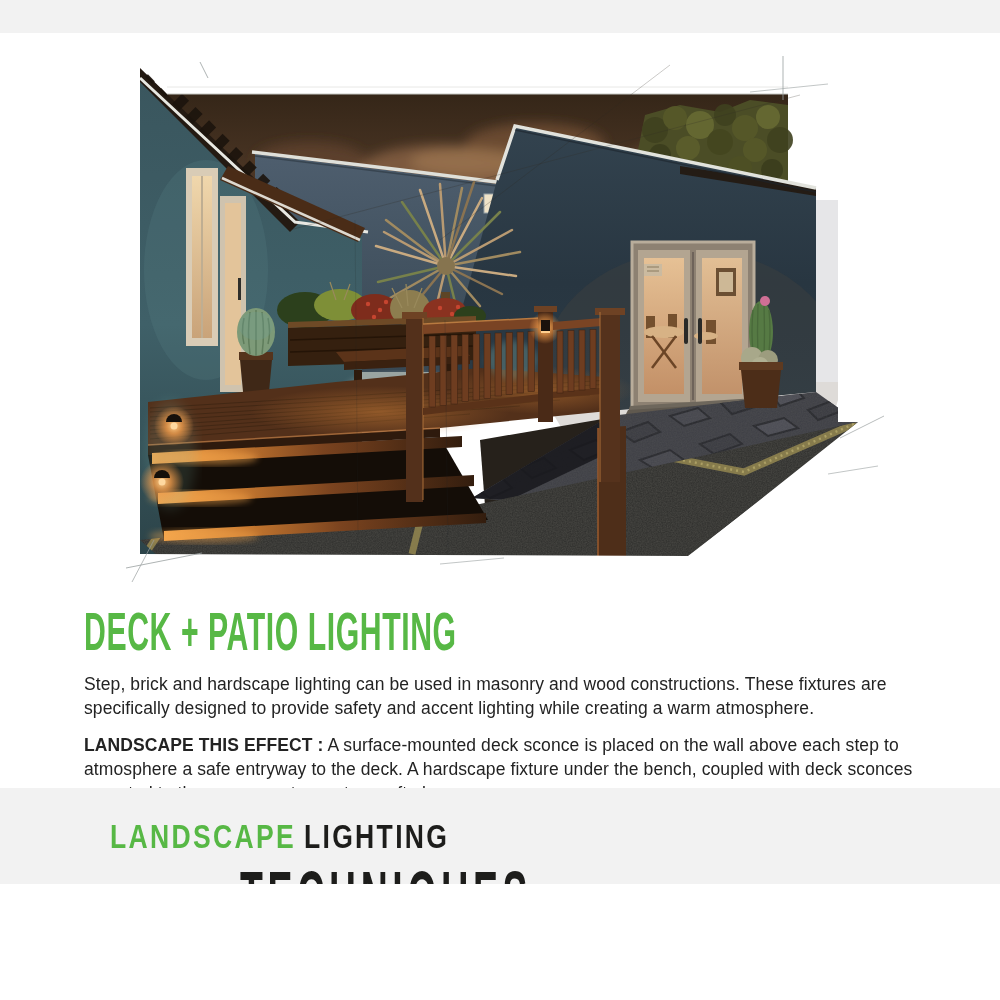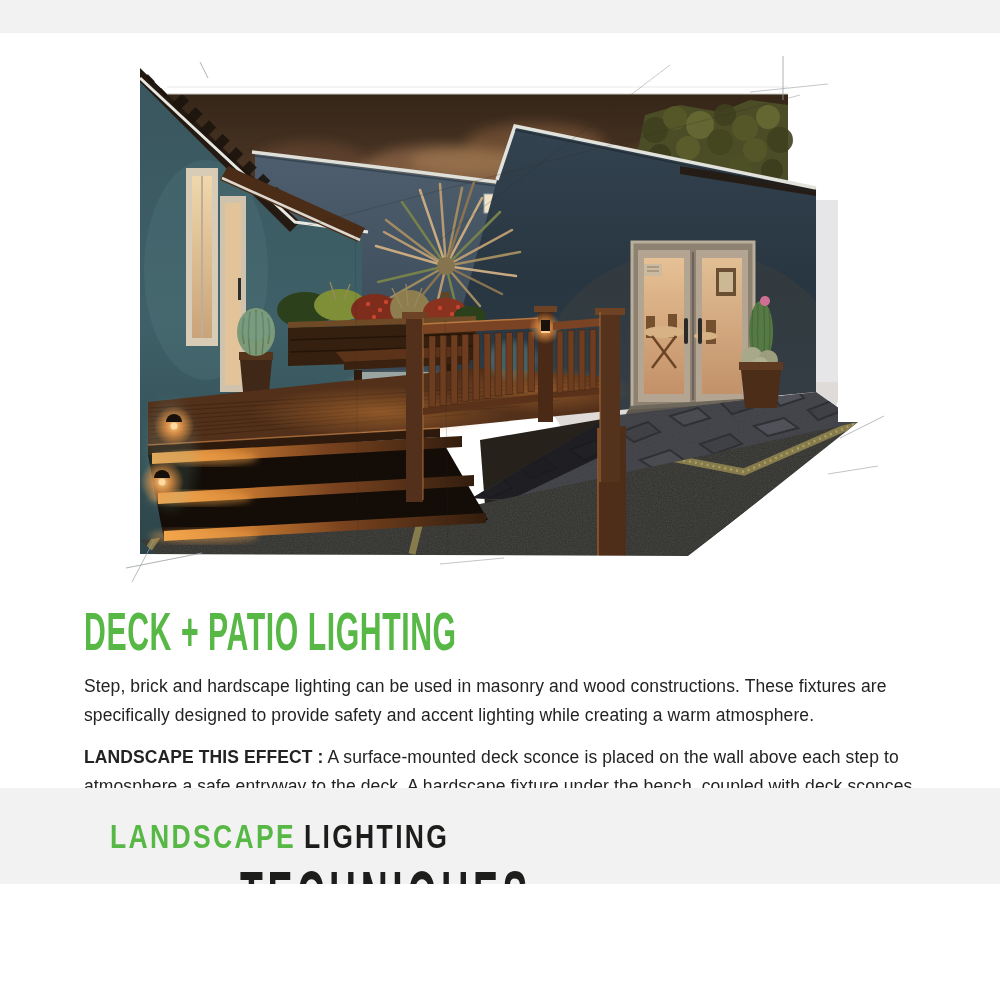--- a/index.html
+++ b/index.html
@@ -3,21 +3,21 @@
 <meta charset="utf-8">
 <style>
   html,body{margin:0;padding:0;background:#fff;}
   .canvas{position:relative;width:1000px;height:884px;overflow:hidden;background:#fff;
           font-family:"Liberation Sans",sans-serif;}
   .top-bar{position:absolute;left:0;top:0;width:1000px;height:33px;background:var(--bar,#f2f2f2);}
   .illus{position:absolute;left:120px;top:50px;width:764px;height:540px;}
   .copy{position:absolute;left:84px;top:604px;width:862px;}
   .headline{margin:0 0 14px 0;font-size:54px;font-weight:700;line-height:1;color:var(--accent,#57b845);
             letter-spacing:1px;white-space:nowrap;transform:scaleX(.56);transform-origin:left top;}
-  .para{margin:0 0 13px 0;font-size:17.5px;line-height:29px;color:var(--body-text,#232323);letter-spacing:.1px;}
+  .para{margin:0 0 13px 0;font-size:17.5px;line-height:24px;color:var(--body-text,#232323);letter-spacing:.1px;}
   .para b{font-weight:700;}
   .footer{position:absolute;left:0;top:788px;width:1000px;height:186px;background:var(--bar,#f2f2f2);
           text-align:left;box-sizing:border-box;padding-top:30px;}
   .f-line1{font-size:34px;font-weight:700;letter-spacing:3px;line-height:1.1;white-space:nowrap;
            transform:scaleX(.78);transform-origin:center top;color:var(--footer-text,#1d1d1b);}
   .f-line1 .accent{color:var(--accent,#57b845);margin-right:10px;}
   .f-line2{margin-top:5px;font-size:72px;font-weight:700;letter-spacing:9px;line-height:1.05;white-space:nowrap;
            transform:scaleX(.52);transform-origin:center top;color:var(--footer-text,#1d1d1b);}
 </style>
 </head>

